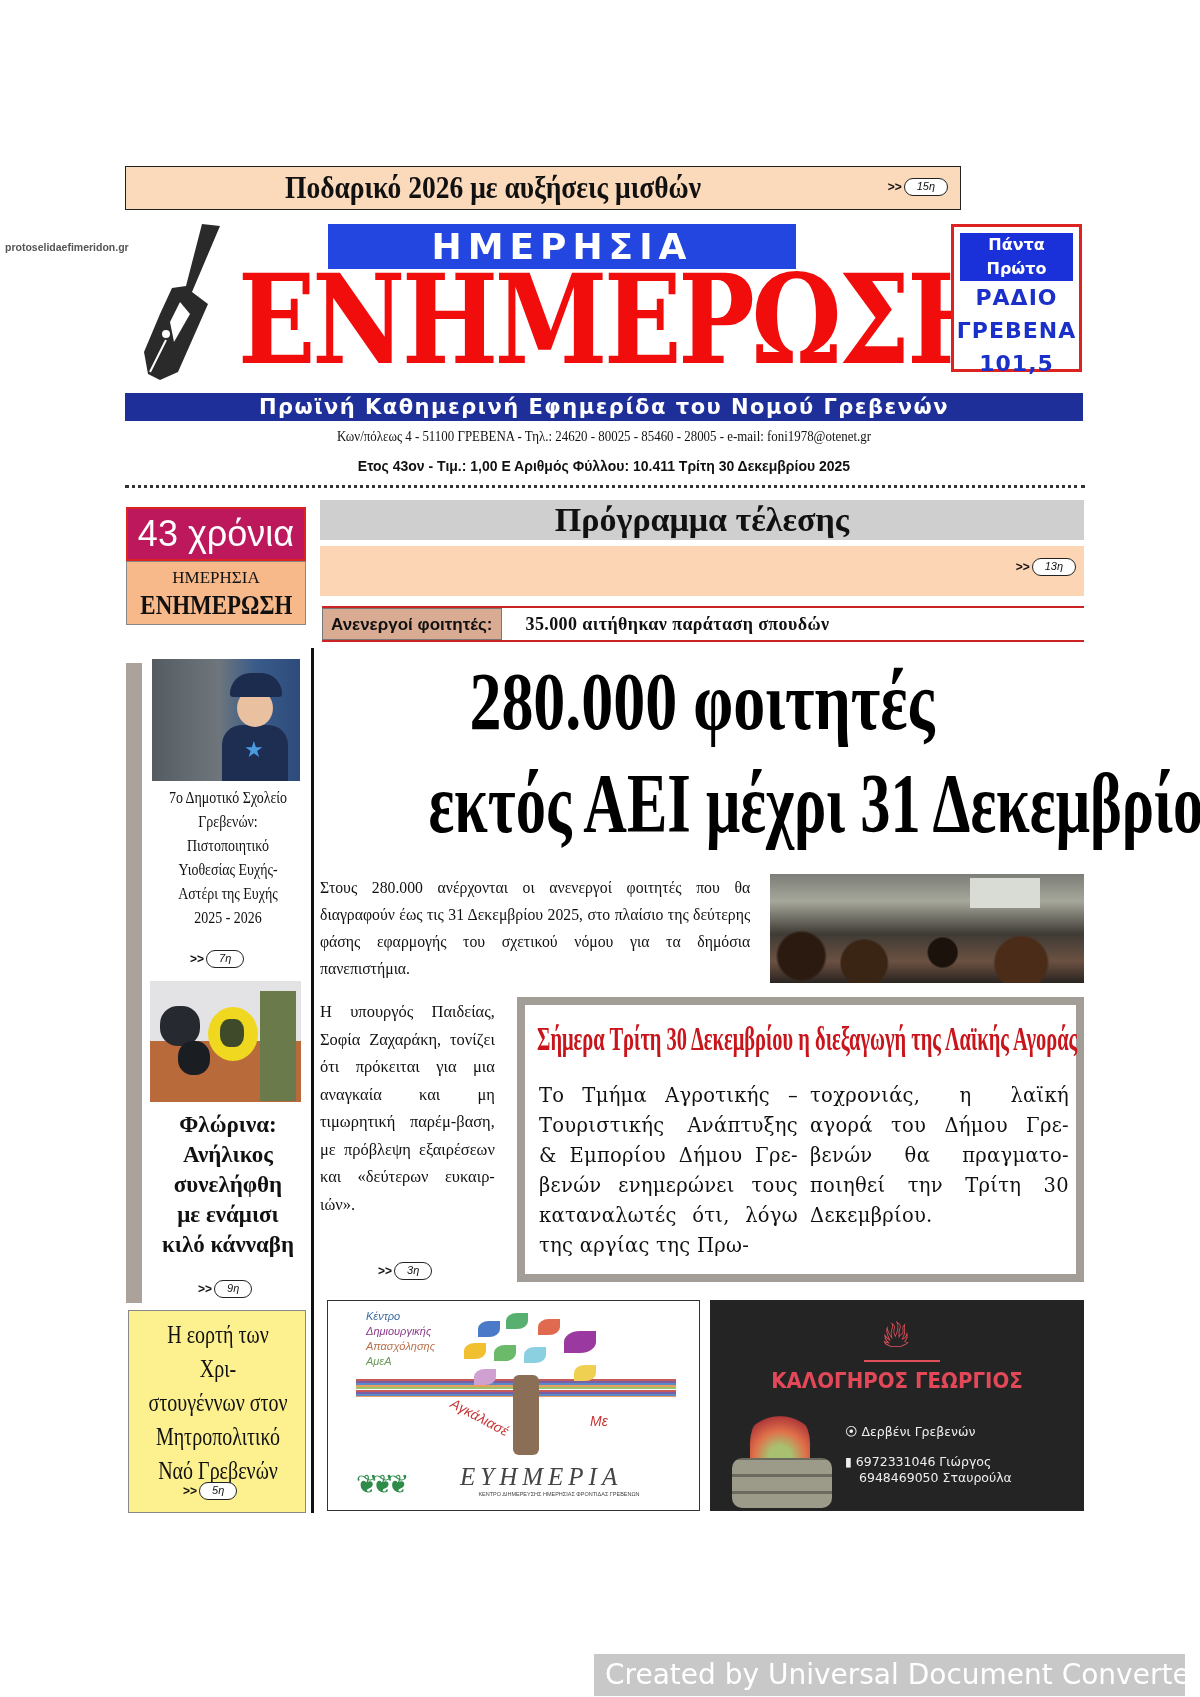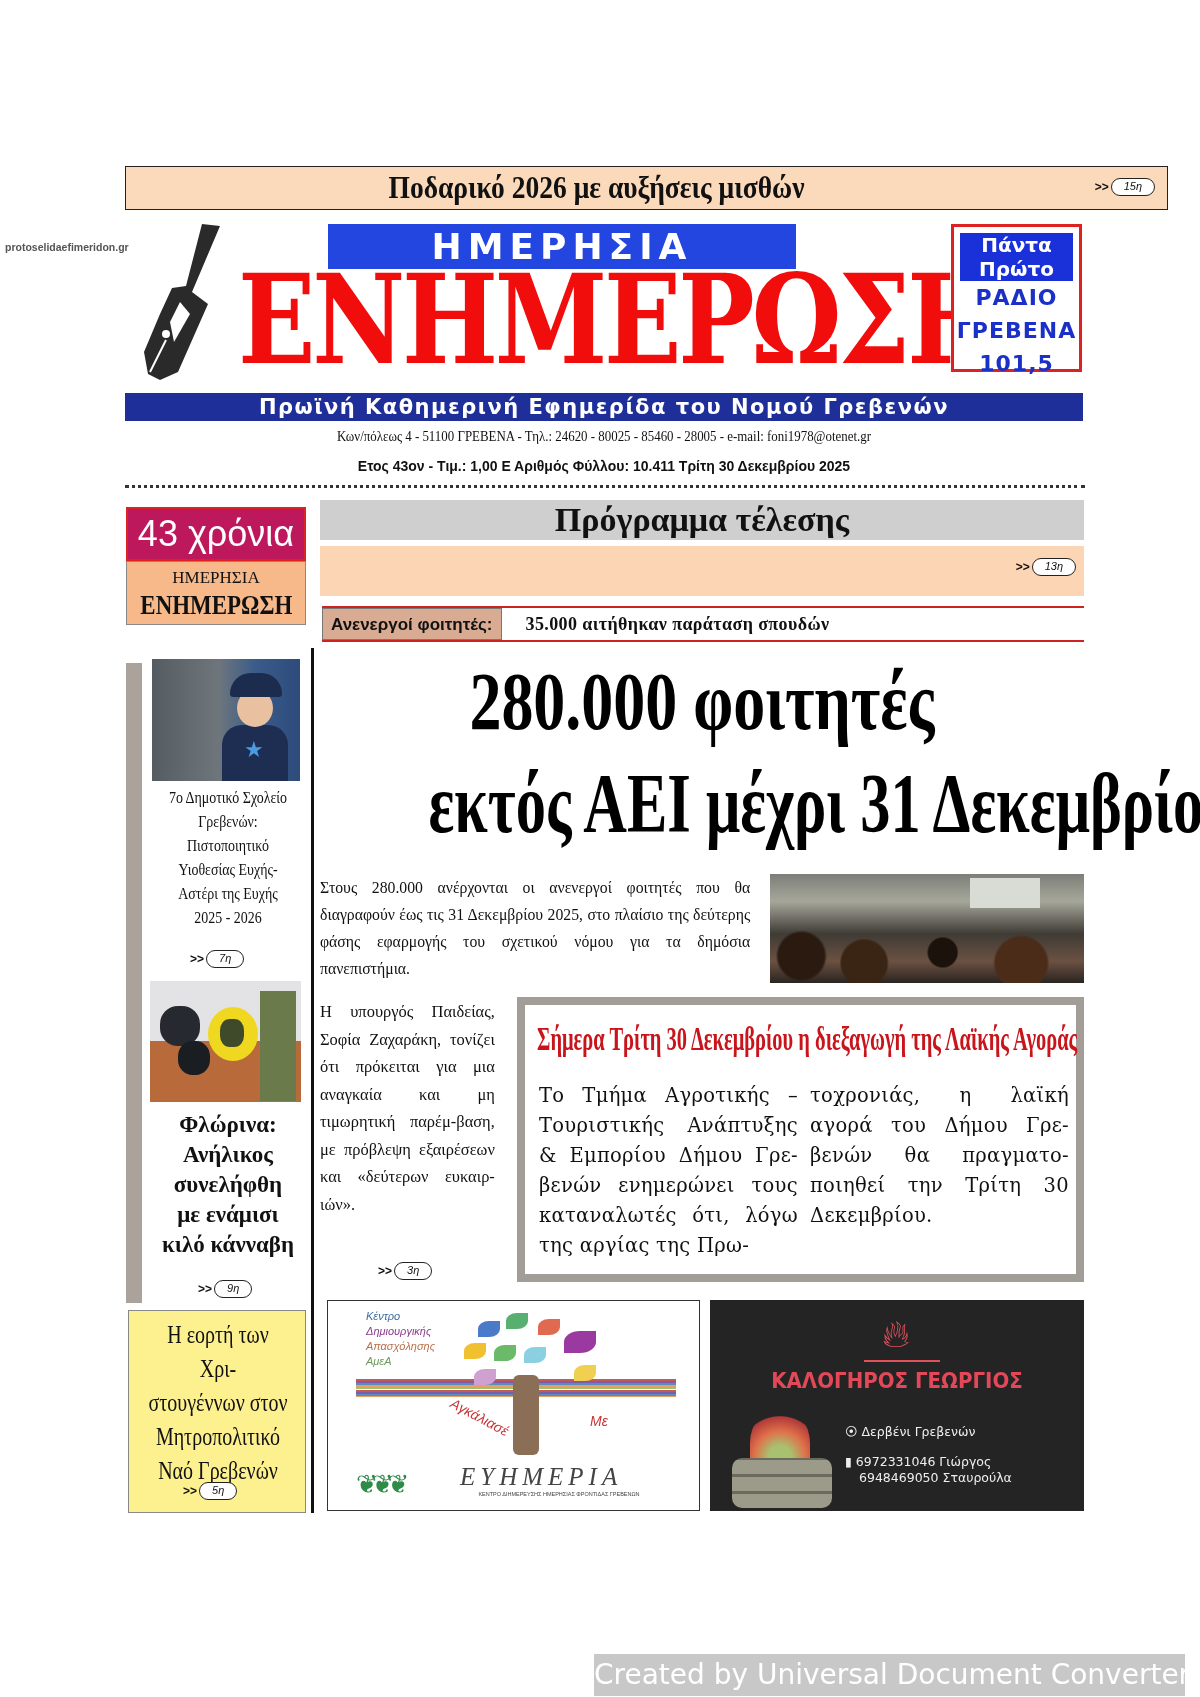--- a/index.html
+++ b/index.html
@@ -1,35 +1,35 @@
 <!DOCTYPE html>
 <html><head>
 <meta charset="utf-8">
 <style>
   * { box-sizing: border-box; margin: 0; padding: 0; }
   html, body { width: 1200px; height: 1697px; background: #ffffff; overflow: hidden; }
   body { position: relative; font-family: "Liberation Serif", serif; color: #111; }
   .abs { position: absolute; }
 
   
-  .top-banner { left: 125px; top: 166px; width: 1043px; height: 44px; background: #fbd9bb; border: 1.5px solid #222; }
+  .top-banner { left: 125px; top: 166px; width: 836px; height: 44px; background: #fbd9bb; border: 1.5px solid #222; }
   .top-banner .title { position: absolute; left: 0; right: 100px; top: 2px; text-align: center; font-size: 32px; font-weight: bold; font-family: "Liberation Serif", serif; transform: scaleX(0.86); transform-origin: center; }
   .pageref { position: absolute; display: flex; align-items: center; font-family: "Liberation Sans", sans-serif; font-size: 12px; font-weight: bold; }
   .pageref .arrows { margin-right: 2px; }
   .pageref .pill { display: inline-block; border: 1.5px solid #222; border-radius: 12px; padding: 0 12px; height: 18px; line-height: 15px; font-size: 11px; font-style: italic; font-weight: normal; background: #fff; }
   .top-banner .pageref { right: 12px; top: 11px; }
 
   .site-credit { left: 5px; top: 241px; font-family: Liberation Sans, sans-serif; font-size: 10.5px; font-weight: bold; color: #555; }
 
   
   .pen { left: 130px; top: 222px; width: 110px; height: 160px; }
   .mast-ribbon { left: 328px; top: 224px; width: 468px; height: 45px; background: #2345e0; color: #fff; text-align: center; font-family: "DejaVu Sans", sans-serif; font-weight: bold; font-size: 36px; line-height: 45px; letter-spacing: 6px; }
   .mast-title { left: 238px; top: 222px; width: 690px; height: 148px; color: #f20d0d; font-family: "DejaVu Serif", serif; font-weight: bold; font-size: 124px; line-height: 148px; letter-spacing: -4px; transform: scaleX(0.82); transform-origin: left center; padding-top: 24px; white-space: nowrap; }
   .radio-box { left: 951px; top: 224px; width: 131px; height: 148px; border: 3px solid #d22; background: #fff; text-align: center; font-family: "DejaVu Sans", sans-serif; font-weight: bold; color: #1a30c8; }
-  .radio-box .tag { background: #1a30d8; color: #fff; margin: 6px 6px 0; font-size: 20px; line-height: 24px; }
+  .radio-box .tag { background: #1a30d8; color: #fff; margin: 6px 6px 0; font-size: 16px; line-height: 24px; }
   .radio-box .line { font-size: 22px; line-height: 33px; letter-spacing: 1px; }
 
   .subtitle-bar { left: 125px; top: 393px; width: 958px; height: 28px; background: #1e2f9a; color: #fff; font-family: "DejaVu Sans", sans-serif; font-weight: bold; font-size: 21px; line-height: 28px; text-align: center; letter-spacing: 1.5px; white-space: nowrap; overflow: hidden; }
   .address { left: 125px; top: 428px; width: 958px; text-align: center; font-size: 15px; transform: scaleX(0.86); transform-origin: center; white-space: nowrap; }
   .issue-line { left: 125px; top: 458px; width: 958px; text-align: center; font-family: "Liberation Sans", sans-serif; font-size: 14px; font-weight: bold; white-space: nowrap; }
   .dotted-rule { left: 125px; top: 485px; width: 960px; height: 0; border-top: 3px dotted #333; }
 
   
   .years-badge { left: 126px; top: 507px; width: 180px; height: 118px; }
   .years-top { height: 54px; background: #be185d; border: 2px solid #d22; color: #fff; font-family: "Liberation Sans", sans-serif; font-size: 36px; text-align: center; line-height: 50px; transform-origin: center; }
@@ -105,21 +105,21 @@
   .ad2 { left: 710px; top: 1300px; width: 374px; height: 211px; background: #242424; overflow: hidden; }
   .ad2 .flame-top { position: absolute; left: 172px; top: 12px; color: #e0505a; font-size: 38px; }
   .ad2 .flame-line { position: absolute; left: 154px; top: 60px; width: 76px; height: 2px; background: #e0505a; }
   .ad2 .name { position: absolute; left: 0; width: 374px; top: 68px; text-align: center; color: #e24858; font-family: "DejaVu Sans", sans-serif; font-size: 22px; font-weight: bold; transform: scaleX(0.9); }
   .ad2 .fire { position: absolute; left: 40px; top: 108px; width: 60px; height: 70px; border-radius: 50% 50% 20% 20%; background: radial-gradient(circle at 50% 70%, #a8c070 20%, #e0704a 45%, #b03a3a 70%, transparent 72%); }
   .ad2 .logs { position: absolute; left: 22px; top: 158px; width: 100px; height: 50px; background: repeating-linear-gradient(0deg,#9c9b8a 0 14px,#6a6a5e 14px 17px); border-radius: 10px; }
   .ad2 .info { position: absolute; left: 135px; color: #eee; font-family: "DejaVu Sans", sans-serif; font-size: 12.5px; line-height: 16px; }
   .ad2 .loc { top: 124px; }
   .ad2 .phones { top: 154px; }
 
-  .watermark { left: 594px; top: 1654px; width: 591px; height: 42px; background: #c8c8c8; color: #fff; font-family: "DejaVu Sans", sans-serif; font-size: 28px; line-height: 42px; text-align: center; white-space: nowrap; }
+  .watermark { left: 594px; top: 1654px; width: 591px; height: 42px; background: #c8c8c8; color: #fff; font-family: "DejaVu Sans", sans-serif; font-size: 28px; line-height: 42px; text-align: center; white-space: nowrap; padding-left: 11px; }
 </style>
 </head>
 <body>
 
 <div class="abs top-banner">
   <div class="title">Ποδαρικό 2026 με αυξήσεις μισθών</div>
   <div class="pageref">
     <span class="arrows">&gt;&gt;</span>
     <span class="pill">15η</span>
   </div>

